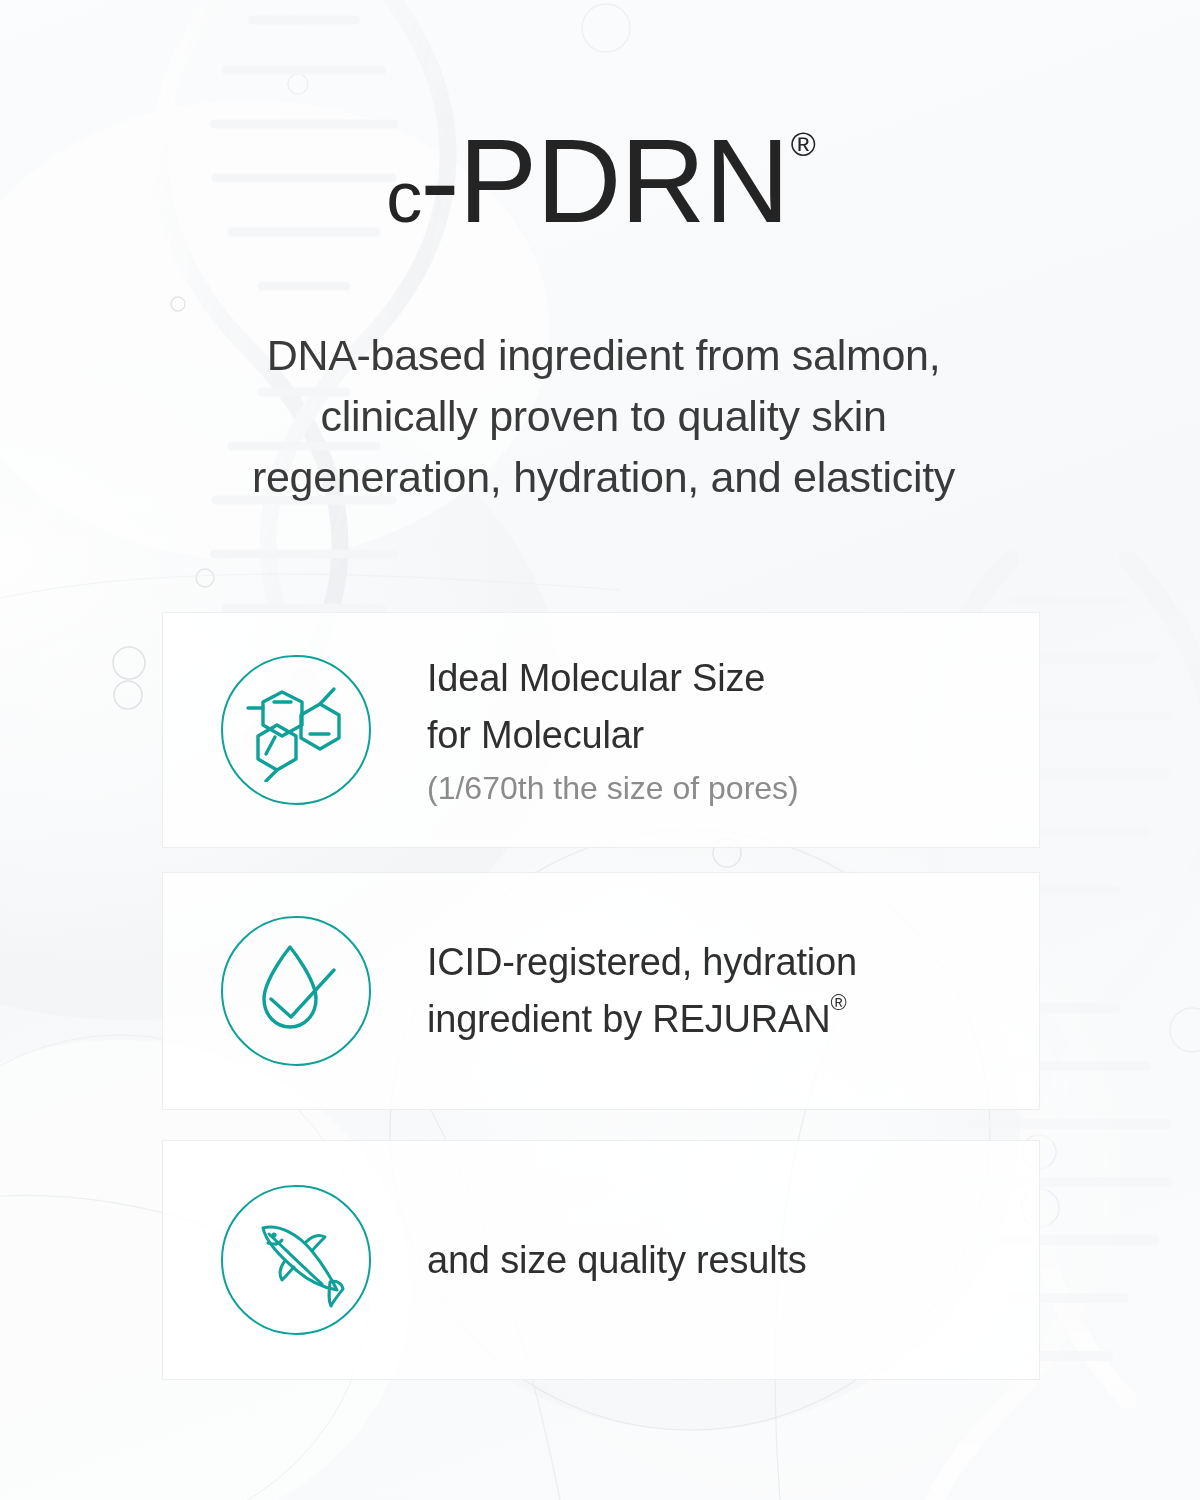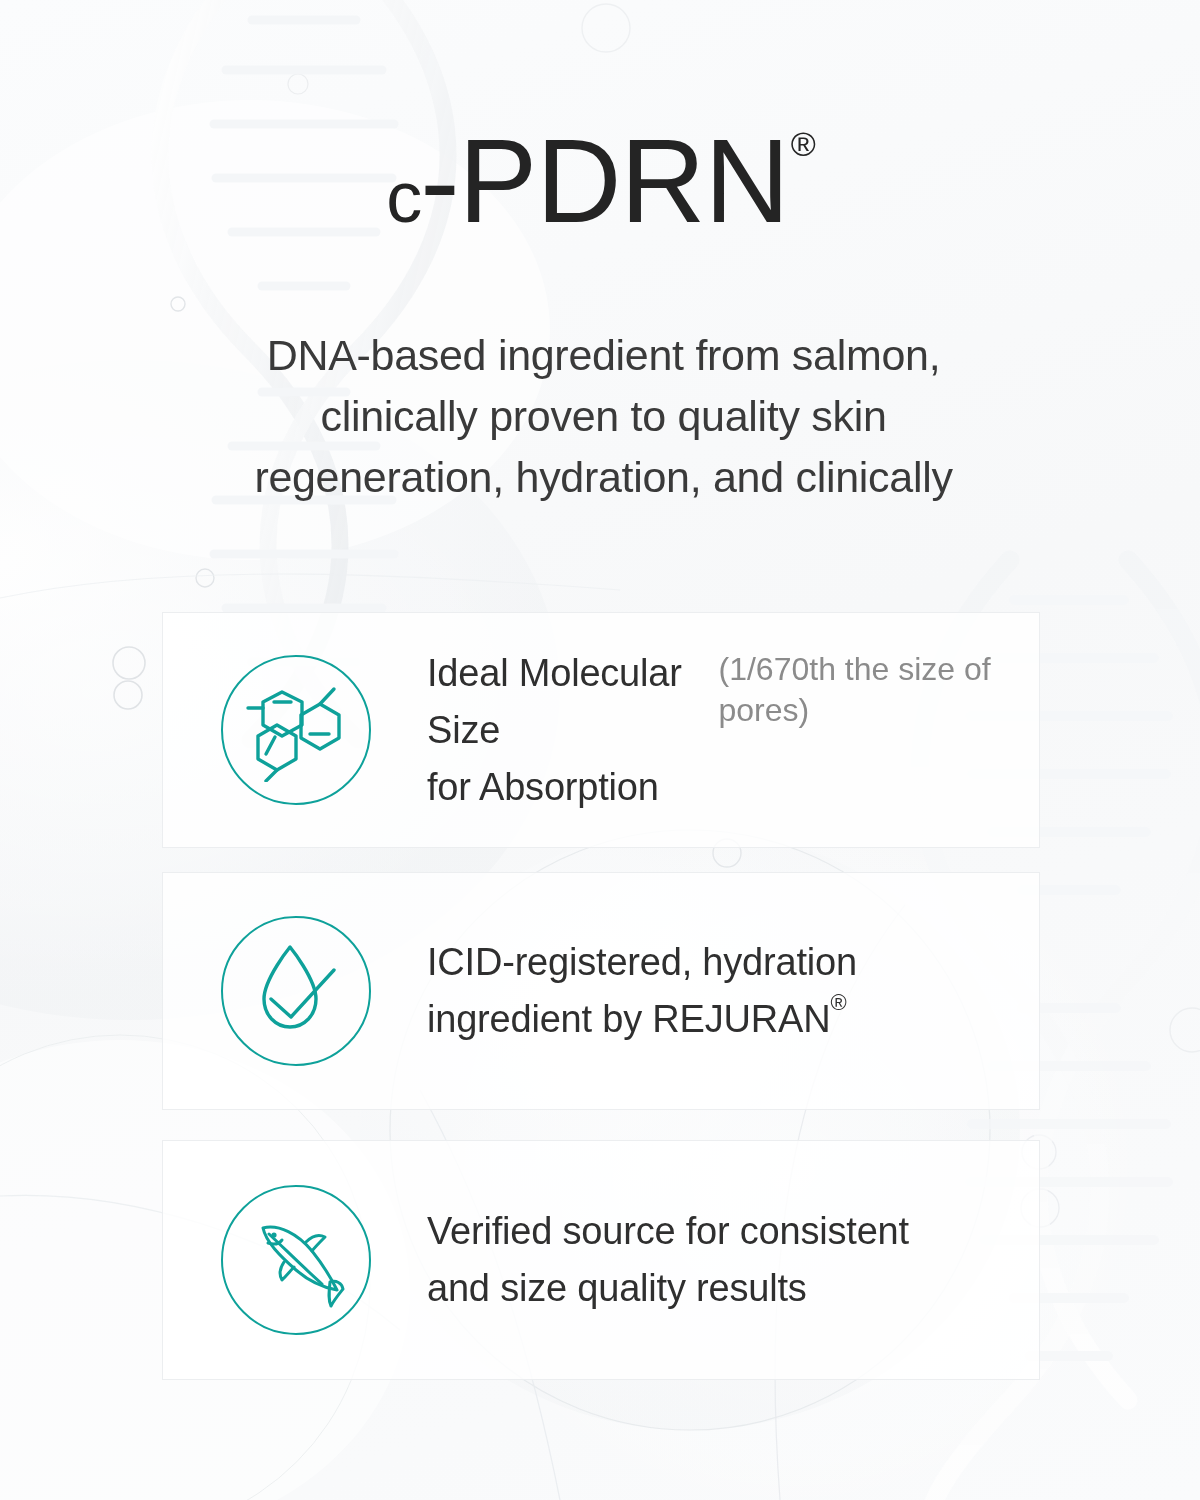--- a/index.html
+++ b/index.html
@@ -87,21 +87,21 @@
     width:150px; height:150px;
     border:2.5px solid #0ea19a;
     border-radius:50%;
     display:flex; align-items:center; justify-content:center;
   }
   .icon-circle svg { display:block; }
 
   .card-text {
     margin-left:56px;
     display:flex;
-    flex-direction:row;
+    flex-direction:column;
     justify-content:center;
   }
   .card-title {
     font-size:38px;
     line-height:1.5;
     color:#2f2f2f;
     font-weight:400;
     letter-spacing:-0.2px;
   }
   .card-title .reg-sm {
@@ -205,21 +205,21 @@
     </svg>
   </div>
 
   <div class="title-wrap">
     <span class="title"><span class="lead-c">c</span><span>-PDRN</span><span class="reg">®</span></span>
   </div>
 
   <div class="subtitle">
     <div>DNA-based ingredient from salmon,</div>
     <div>clinically proven to quality skin</div>
-    <div>regeneration, hydration, and clinically</div>
+    <div>regeneration, hydration, and elasticity</div>
   </div>
 
   <div class="cards">
 
     <div class="card card-1">
       <div class="icon-circle">
         <svg width="104" height="104" viewBox="0 0 104 104" fill="none" stroke="#0ea19a" stroke-width="3.4" stroke-linecap="round" stroke-linejoin="round">
 
           <polygon points="38,14 58,24 58,47 38,58 19,47 19,24"></polygon>
 
@@ -232,21 +232,21 @@
           <line x1="33" y1="92" x2="22" y2="103"></line>
 
           <line x1="30" y1="24" x2="47" y2="24"></line>
           <line x1="66" y1="56" x2="85" y2="56"></line>
           <line x1="22" y1="76" x2="31" y2="59"></line>
         </svg>
       </div>
       <div class="card-text">
         <div class="card-title">
           <div>Ideal Molecular Size</div>
-          <div>for Absorption</div>
+          <div>for Molecular</div>
         </div>
         <div class="card-sub">(1/670th the size of pores)</div>
       </div>
     </div>
 
     <div class="card card-2">
       <div class="icon-circle">
         <svg width="100" height="104" viewBox="0 0 100 104" fill="none" stroke="#0ea19a" stroke-width="3.4" stroke-linecap="round" stroke-linejoin="round">
 
           <path d="M44 8 C44 8 18 40 18 60 C18 76 29.6 88 44 88 C58.4 88 70 76 70 60 C70 40 44 8 44 8 Z"></path>
@@ -277,20 +277,19 @@
 
           <path d="M60 32 C66 26 73 24 79 27 C74 32 69 37 66 41"></path>
 
           <path d="M38 52 C34 58 33 65 36 70 C41 65 45 60 48 57"></path>
 
           <path d="M84 72 C90 70 96 73 97 79 C93 84 88 90 85 96 C82 90 83 82 84 72 Z"></path>
         </svg>
       </div>
       <div class="card-text">
         <div class="card-title">
-          <div>Verified source for consistent</div>
           <div>and size quality results</div>
         </div>
       </div>
     </div>
 
   </div>
 </div>
 
 </body></html>

